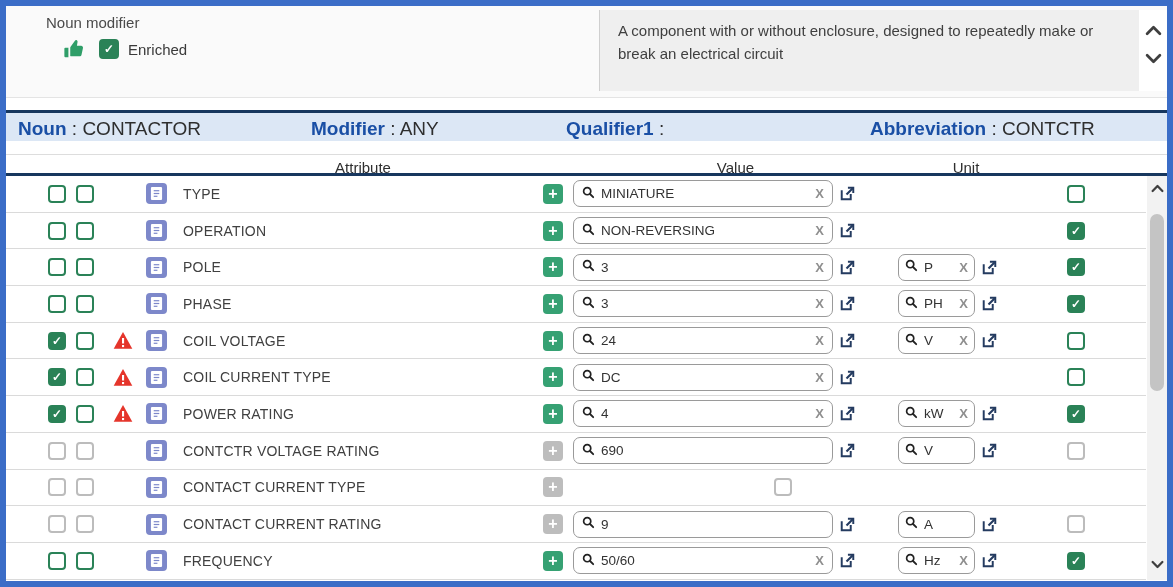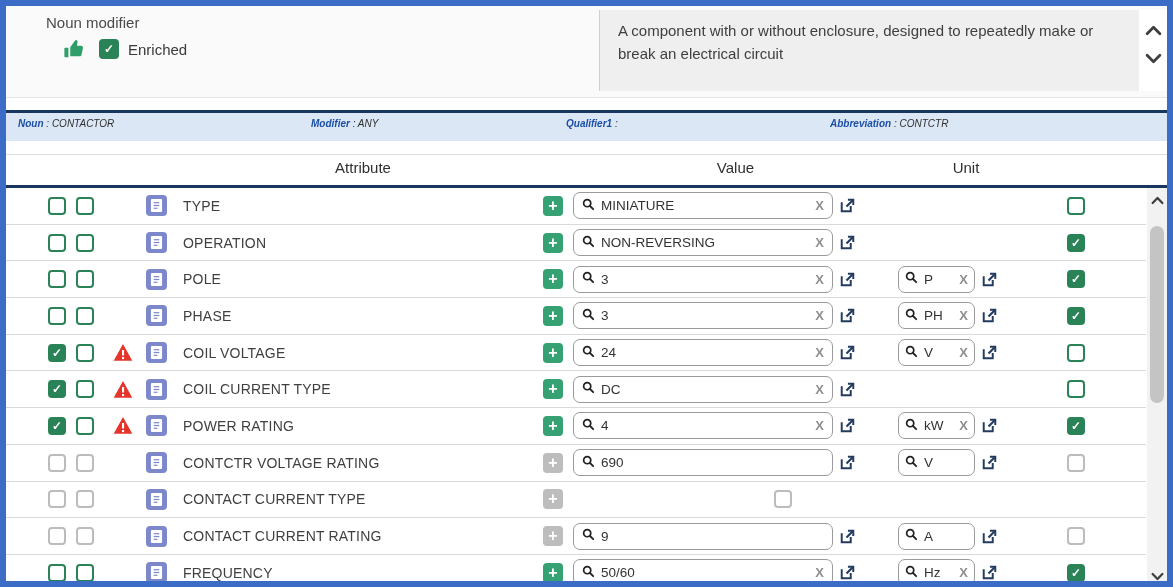--- a/index.html
+++ b/index.html
@@ -26,26 +26,26 @@
   .cb.lg { width:20px; height:20px; margin-left:14px; }
   .enriched-label { margin-left:9px; font-size:15px; color:#3a3a3a; }
 
   .top-right { flex:1; display:flex; background:#efefef; border-left:1px solid #cfcfcf; margin:4px 0 6px 0; }
   .desc-text { flex:1; padding:10px 8px 0 18px; font-size:15px; color:#3f3f3f; line-height:1.5; max-width:560px; }
   .desc-scroll { width:28px; background:#fff; display:flex; flex-direction:column; align-items:center; padding-top:12px; gap:10px; margin-left:auto; }
 
   
   .gap1 { height:12px; background:#fff; }
   .summary { position:relative; height:31px; background:#dce7f5; border-top:3px solid #17375e; }
-  .sum { position:absolute; top:5px; font-size:10px; color:#2e2e2e; white-space:nowrap;font-style:italic; }
+  .sum { position:absolute; top:5px; font-size:19px; color:#2e2e2e; white-space:nowrap; }
   .sum b { color:#1a4fa5; font-weight:bold; }
 
   
   .gap2 { height:13px; background:#fff; }
-  .colheader { position:relative; height:34px; border-top:1px solid #ddd; border-bottom:3px solid #17375e; }
+  .colheader { position:relative; height:22px; border-top:1px solid #ddd; border-bottom:3px solid #17375e; }
   .colheader span { position:absolute; top:4px; font-size:15px; color:#2f2f2f; text-align:center; }
   .ch-attr { left:177px; width:360px; }
   .ch-value { left:567px; width:325px; }
   .ch-unit { left:870px; width:180px; }
 
   
   .tablearea { position:relative; height:408px; }
   .tbody { margin-right:21px; }
   .trow { display:flex; align-items:center; height:36.7px; border-bottom:1px solid #dadada; padding-left:42px; background:#fff; }
   .ml10 { margin-left:10px; }
@@ -107,21 +107,21 @@
       </div>
     </div>
   </div>
 
   <div class="gap1"></div>
 
   <div class="summary">
     <span class="sum" style="left:12px"><b>Noun</b> : <span>CONTACTOR</span></span>
     <span class="sum" style="left:305px"><b>Modifier</b> : <span>ANY</span></span>
     <span class="sum" style="left:560px"><b>Qualifier1</b> : <span></span></span>
-    <span class="sum" style="left:824px"><b>Abbreviation</b> : <span>CONTCTR</span></span>
+    <span class="sum" style="left:864px"><b>Abbreviation</b> : <span>CONTCTR</span></span>
   </div>
 
   <div class="gap2"></div>
 
   <div class="colheader">
     <span class="ch-attr">Attribute</span>
     <span class="ch-value">Value</span>
     <span class="ch-unit">Unit</span>
   </div>
 

